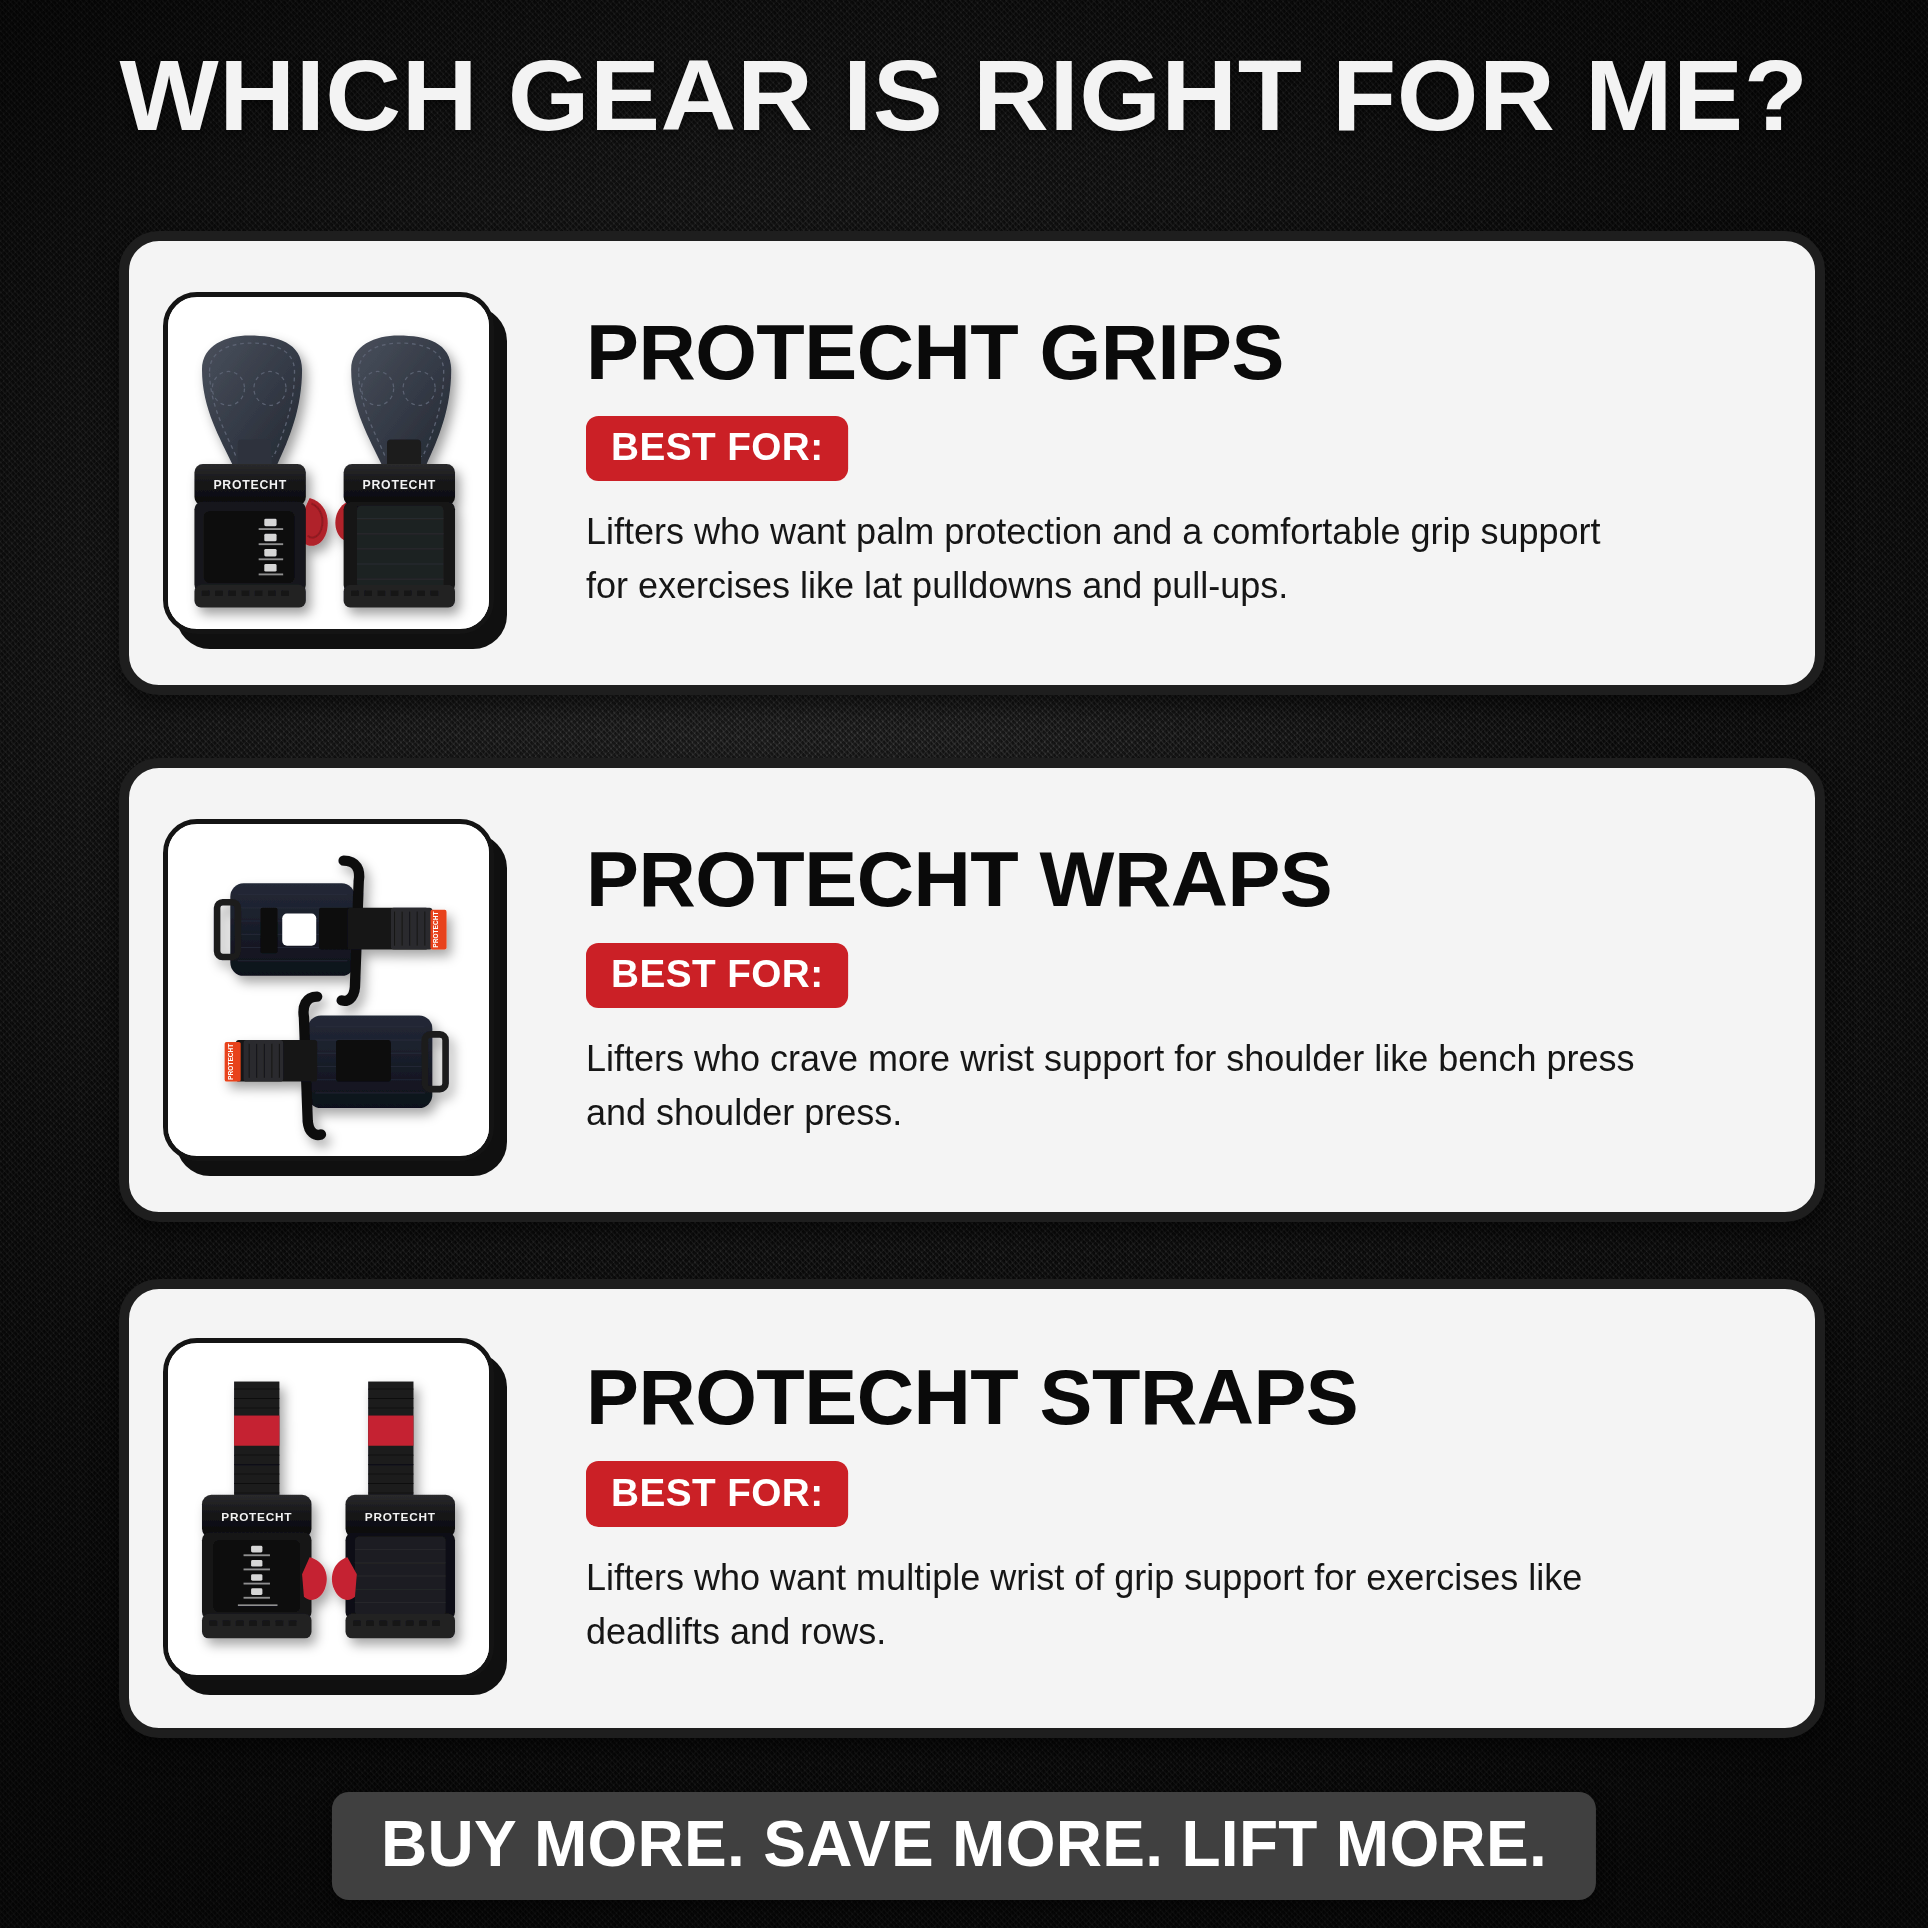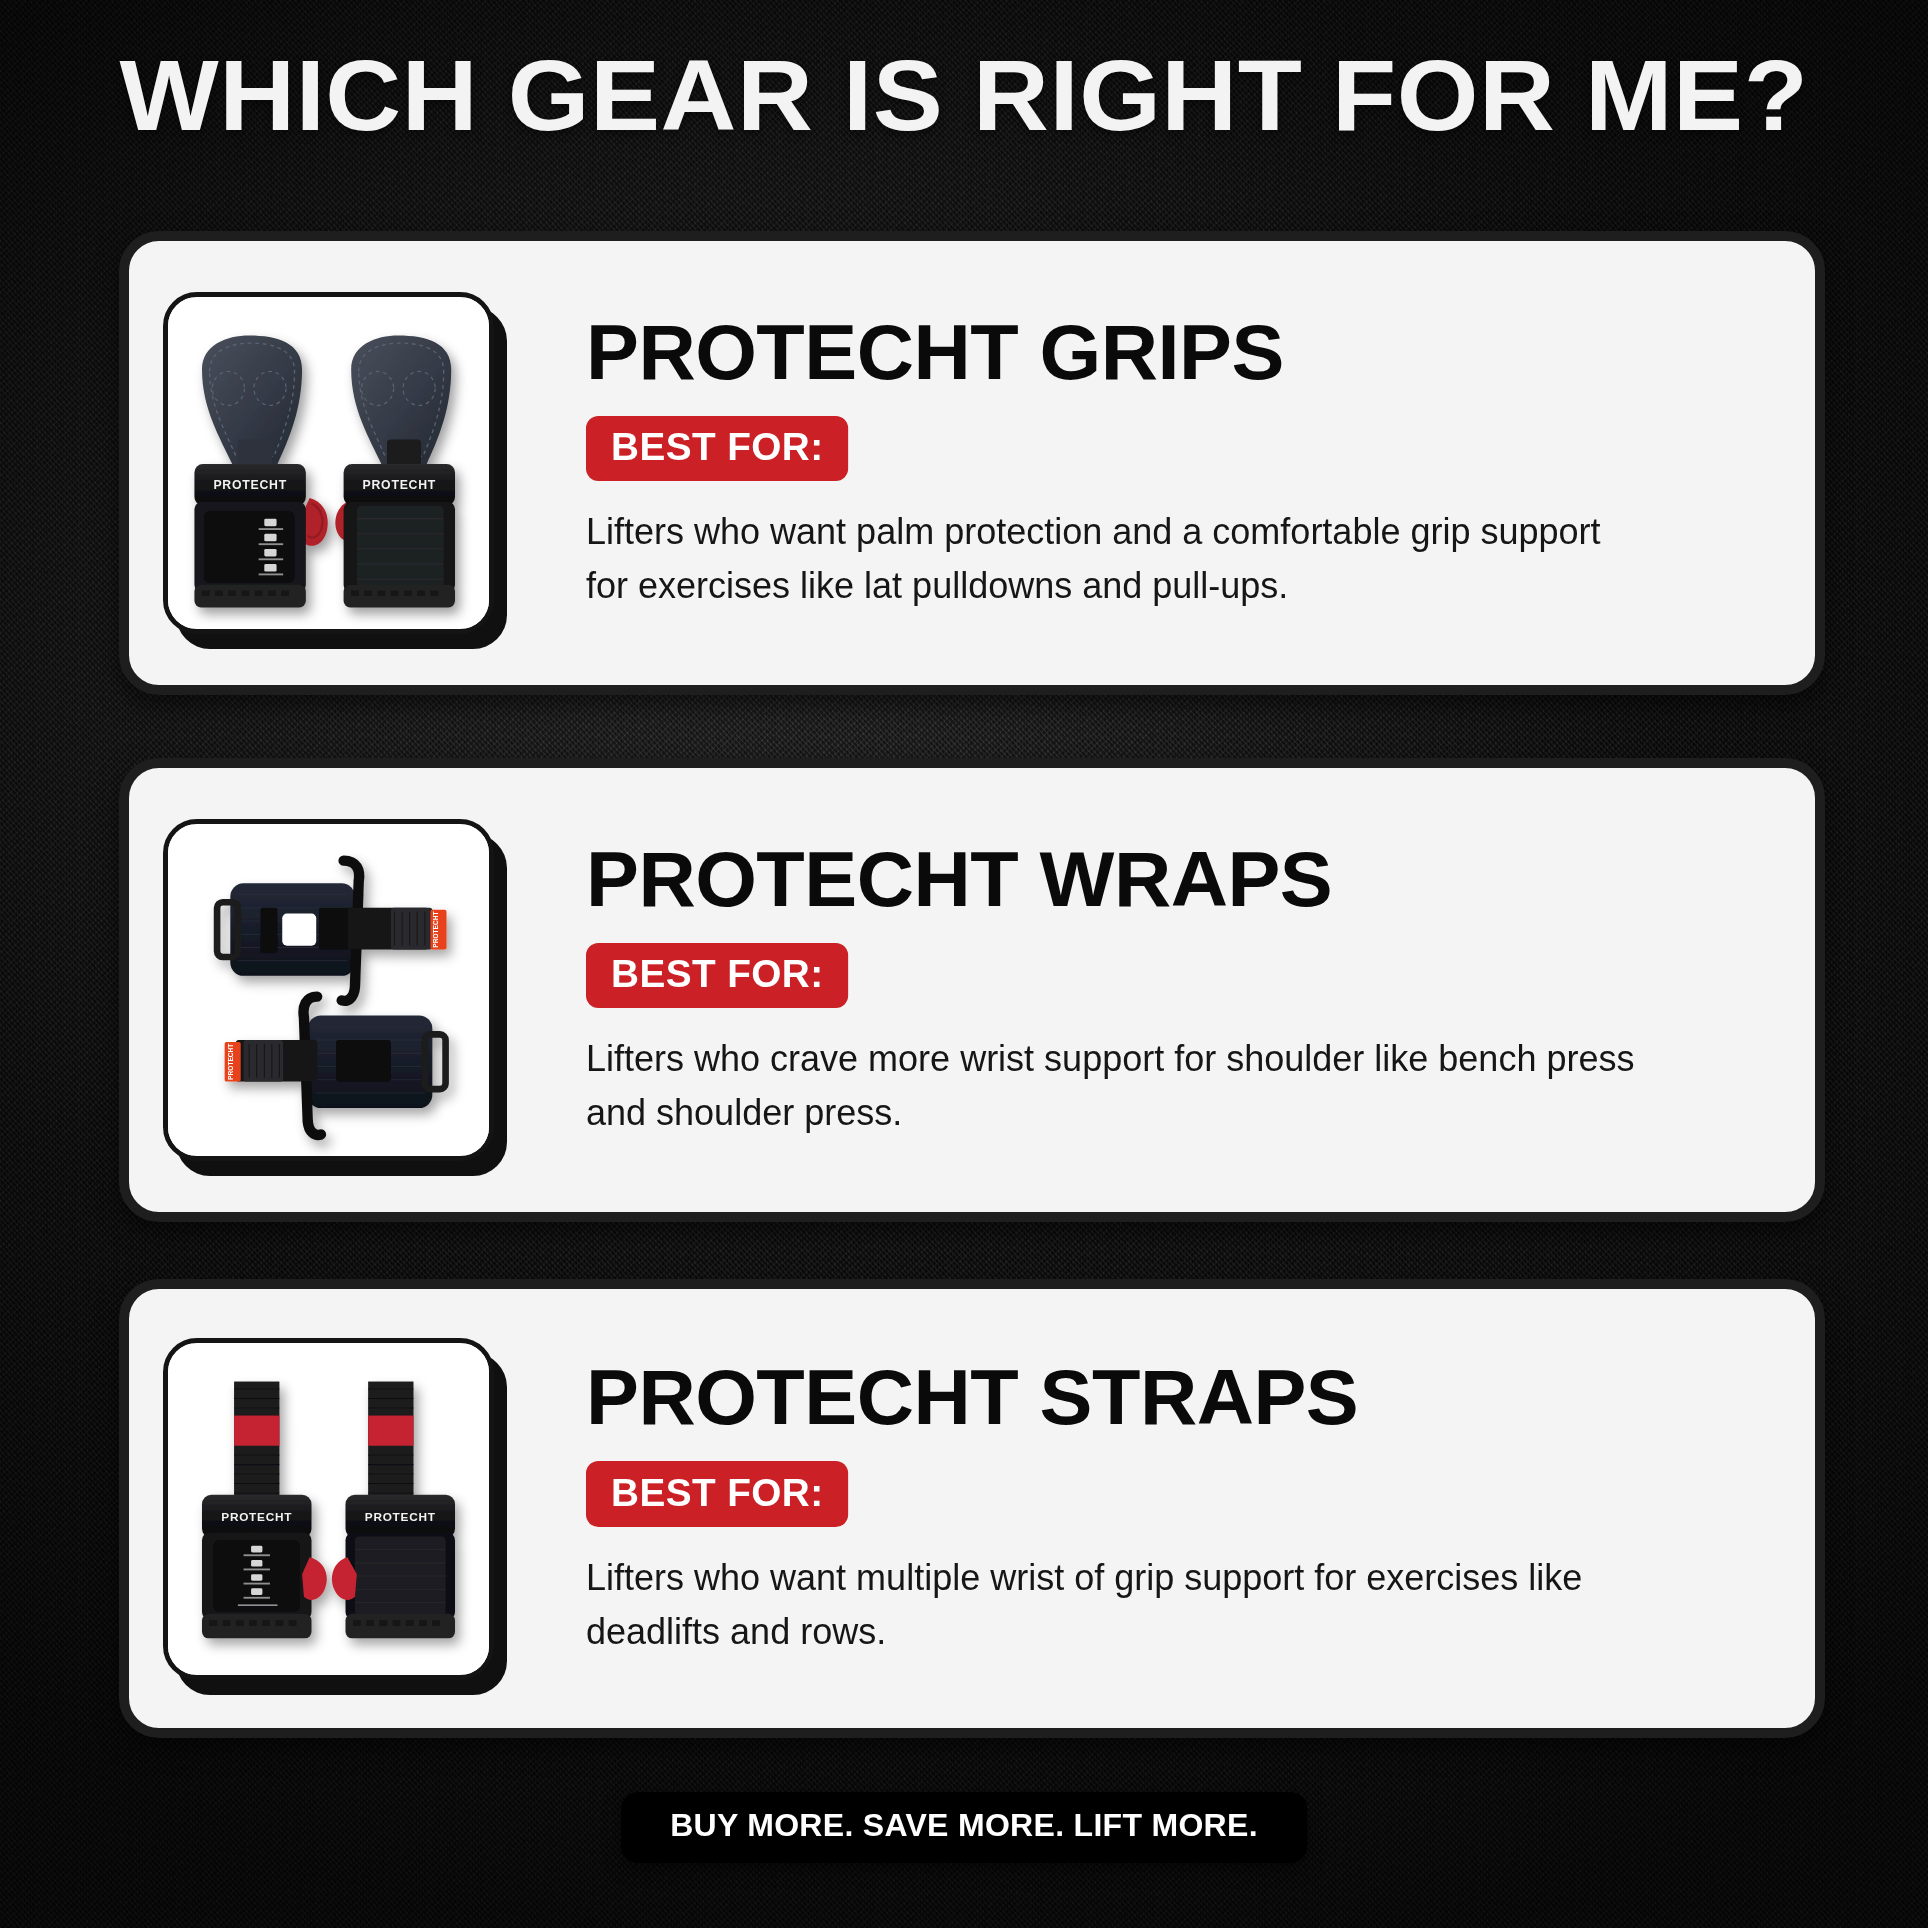--- a/index.html
+++ b/index.html
@@ -147,23 +147,23 @@
     font-weight: 400;
     max-width: 1055px;
   }
 
   
   .cta {
     position: absolute;
     left: 50%;
     transform: translateX(-50%);
     top: 1792px;
-    background: #000000;
+    background: #404040;
     color: #ffffff;
-    font-size: 32px;
+    font-size: 64px;
     font-weight: 700;
     letter-spacing: 0.3px;
     padding: 15px 49px 19px 49px;
     border-radius: 17px;
     white-space: nowrap;
     box-shadow: 0 5.6px 17px rgba(0,0,0,0.5);
   }
 </style>
 </head>
 <body>

